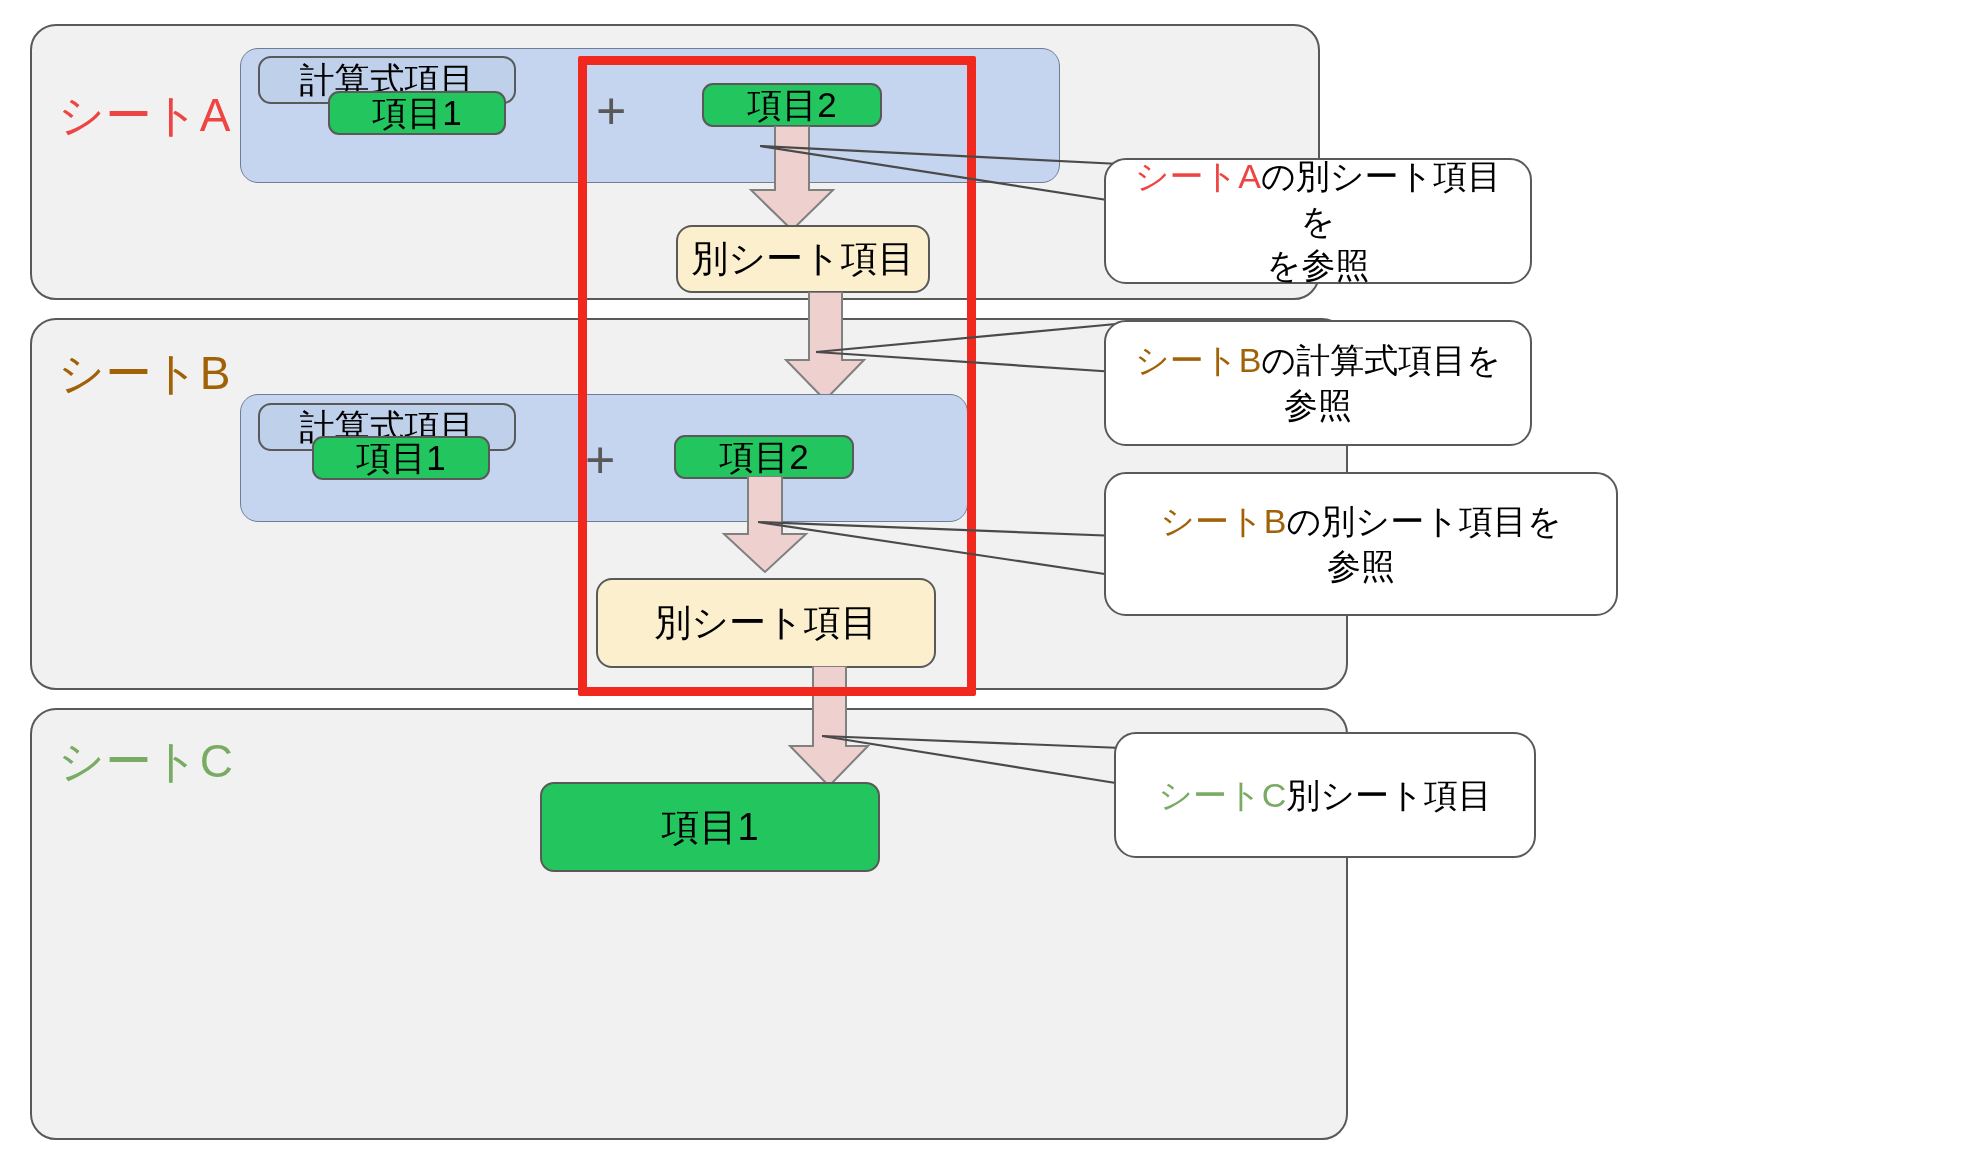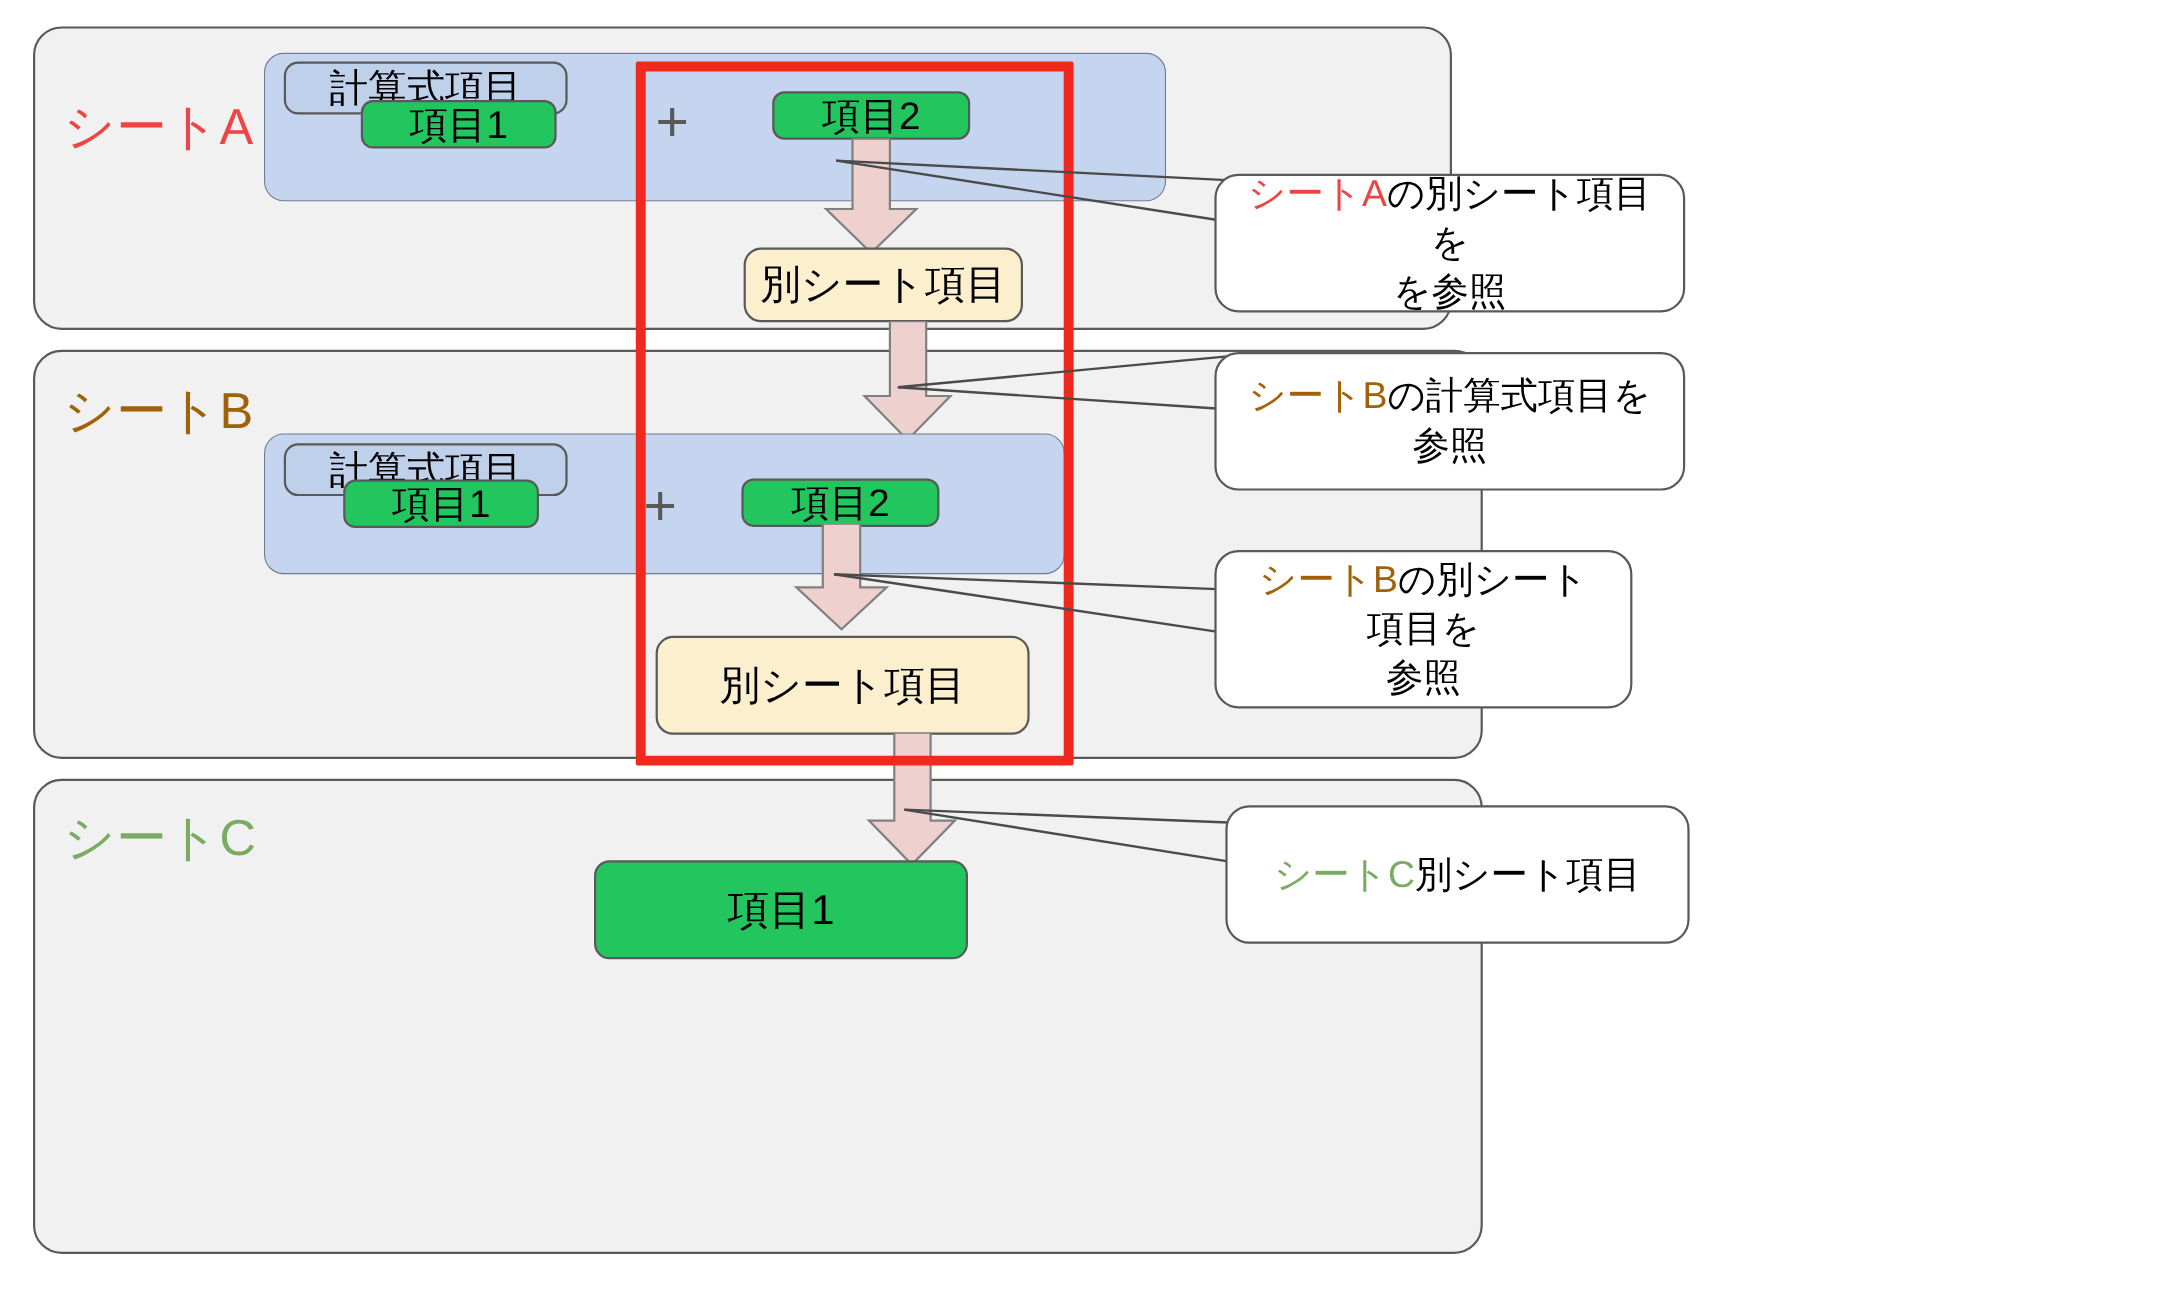--- a/index.html
+++ b/index.html
@@ -204,21 +204,21 @@
     </span>
   </div>
 
   <div class="callout" style="left:1104px; top:320px; width:428px; height:126px;">
     <span>
       <span class="hl sheetB-color">シートB</span><span>の計算式項目を</span><br>
       <span>参照</span>
     </span>
   </div>
 
-  <div class="callout" style="left:1104px; top:500px; width:380px; height:144px;">
+  <div class="callout" style="left:1104px; top:472px; width:514px; height:144px;">
     <span>
       <span class="hl sheetB-color">シートB</span><span>の別シート項目を</span><br>
       <span>参照</span>
     </span>
   </div>
 
   <div class="callout" style="left:1114px; top:732px; width:422px; height:126px;">
     <span>
       <span class="hl sheetC-color">シートC</span><span>別シート項目</span>
     </span>

